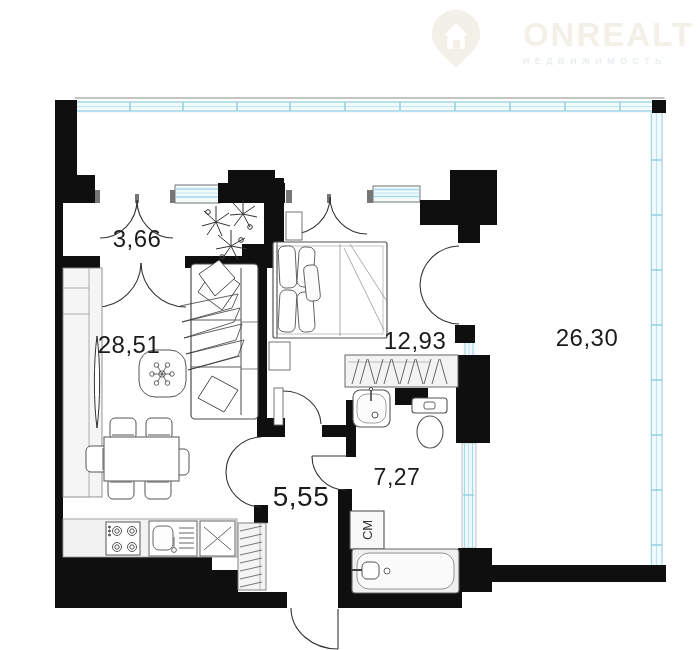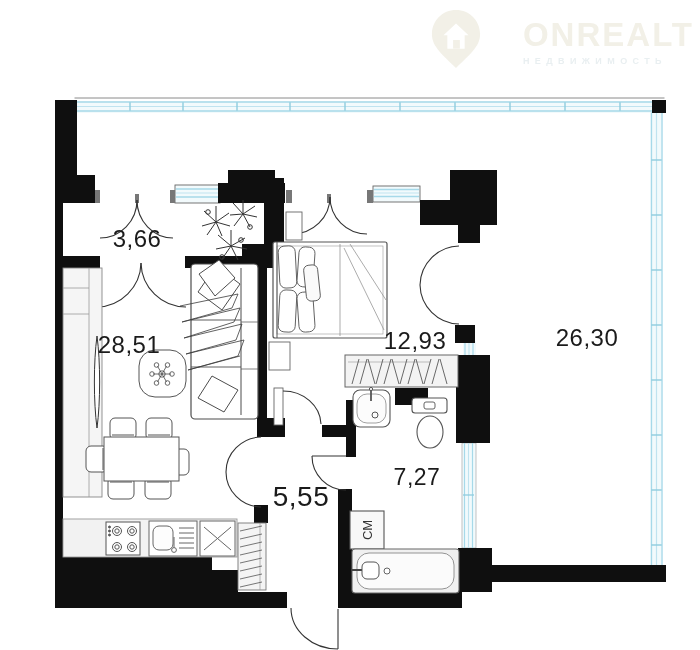--- a/index.html
+++ b/index.html
@@ -11,21 +11,21 @@
   
   #logo{position:absolute;top:8px;right:6px;display:flex;align-items:flex-start;gap:7px;}
   #logo .txt{display:flex;flex-direction:column;align-items:flex-start;padding-top:10px;margin-left:34px;}
   #brand-name{font-size:33px;font-weight:bold;letter-spacing:2px;color:#f2f0e7;line-height:1;}
   #brand-tagline{font-size:9px;letter-spacing:5.4px;color:#e9eff1;margin-top:5px;font-weight:bold;}
   .lbl-hallway {left:137px;top:239px;}
   .lbl-living  {left:129px;top:345px;}
   .lbl-bedroom {left:415px;top:305px;margin-top:36px;}
   .lbl-terrace {left:587px;top:338px;}
   .lbl-corridor{left:301px;top:497px;font-size:28px;}
-  .lbl-bath    {left:417px;top:477px;font-size:23px;}
+  .lbl-bath    {left:397px;top:477px;font-size:23px;}
 </style>
 </head>
 <body>
 
 <div id="stage">
 
 <svg id="plan-svg" width="700" height="650" viewBox="0 0 700 650">
 
   <g stroke-linecap="square">
     <line x1="75" y1="98" x2="664" y2="98" stroke="#8a8a8a" stroke-width="1"></line>

